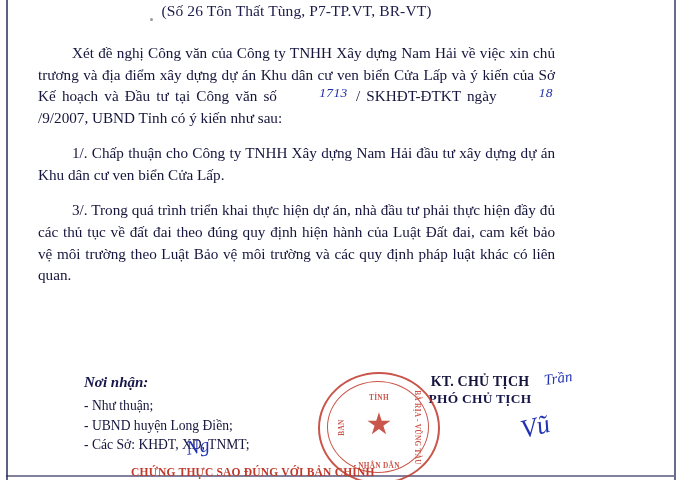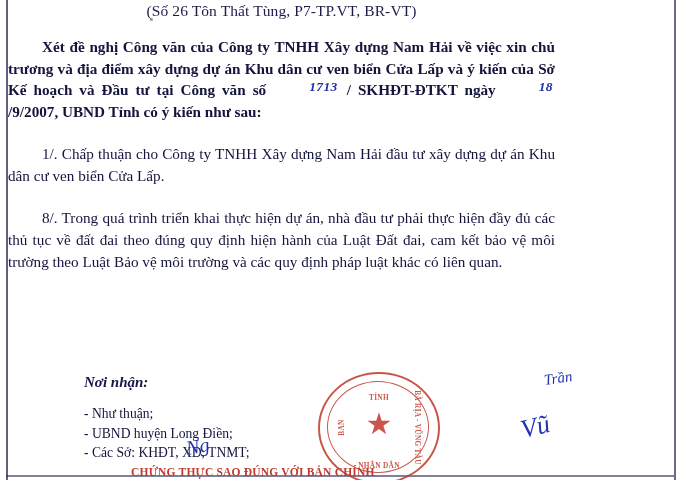--- a/index.html
+++ b/index.html
@@ -47,44 +47,43 @@
     width: 668px;
     height: 2px;
     background: #2b2b5a;
     opacity: .6;
   }
   .content {
     position: absolute;
     left: 0; top: 0;
     width: 589px;
     height: 480px;
-    padding: 0 34px 0 8px;
+    padding: 0 34px 0 38px;
     box-sizing: border-box;
   }
   .header-line {
     text-align: center;
     font-size: 15.5px;
     letter-spacing: .1px;
     margin-top: 2px;
     color: #1b1b4a;
   }
   .body-text {
     font-size: 15.2px;
     line-height: 1.42;
     text-align: justify;
     color: #14143c;
     margin: 0;
   }
   .para {
-    margin-top: 21px;
+    margin-top: 14px;
     text-indent: 34px;
   }
   .para.first {
-    margin-top: 16px;
-    font-weight: bold;
+    margin-top: 22px;
   }
   .hand {
     font-family: "Liberation Serif", serif;
     color: #2030a8;
     font-style: italic;
     font-size: 13.5px;
     letter-spacing: .4px;
     position: relative;
     top: -4px;
     padding: 0 2px;
@@ -107,21 +106,21 @@
     position: absolute;
     left: 58px;
     top: 0;
     width: 260px;
   }
   .recv-title {
     font-size: 15px;
     font-weight: bold;
     font-style: italic;
     color: #16164a;
-    margin-bottom: 13px;
+    margin-bottom: 5px;
   }
   .recv-item {
     font-size: 13.6px;
     line-height: 1.45;
     color: #14143c;
   }
   .sig-right {
     position: absolute;
     right: 46px;
     top: 0;
@@ -261,33 +260,37 @@
     <div class="header-line">(Số 26 Tôn Thất Tùng, P7-TP.VT, BR-VT)</div>
 
     <p class="body-text para first">
       <span>Xét đề nghị Công văn của Công ty TNHH Xây dựng Nam Hải về việc xin chủ trương và địa điểm xây dựng dự án Khu dân cư ven biển Cửa Lấp và ý kiến của Sở Kế hoạch và Đầu tư tại Công văn số </span><span class="hand blanknum">1713</span><span> / SKHĐT-ĐTKT ngày </span><span class="hand blanknum">18</span><span>/9/2007, UBND Tỉnh có ý kiến như sau:</span>
     </p>
 
     <p class="body-text para">1/. Chấp thuận cho Công ty TNHH Xây dựng Nam Hải đầu tư xây dựng dự án Khu dân cư ven biển Cửa Lấp.</p>
 
 
 
-    <p class="body-text para">8/. Trong quá trình triển khai thực hiện dự án, nhà đầu tư phải thực hiện đầy đủ các thủ tục về đất đai theo đúng quy định hiện hành của Luật Đất đai, cam kết bảo vệ môi trường theo Luật Bảo vệ môi trường và các quy định pháp luật khác có liên quan.</p>
+    <p class="body-text para">3/. Trong quá trình triển khai thực hiện dự án, nhà đầu tư phải thực hiện đầy đủ các thủ tục về đất đai theo đúng quy định hiện hành của Luật Đất đai, cam kết bảo vệ môi trường theo Luật Bảo vệ môi trường và các quy định pháp luật khác có liên quan.</p>
 
   </div>
 
   <div class="sig-area">
 
     <div class="recv">
       <div class="recv-title">Nơi nhận:</div>
       <div class="recv-item">- Như thuận;</div>
       <div class="recv-item">- UBND huyện Long Điền;</div>
       <div class="recv-item">- Các Sở: KHĐT, XD, TNMT;</div>
     </div>
 
+    <div class="sig-right">
+      <div class="kt">KT. CHỦ TỊCH</div>
+      <div class="pho">PHÓ CHỦ TỊCH</div>
+    </div>
 
     <div class="sign-scribble">Trần</div>
     <div class="sign-scribble2">Vũ</div>
   </div>
 
   <div class="seal">
     <div class="seal-inner"></div>
     <div class="seal-text top">TỈNH</div>
     <div class="seal-text bottom">NHÂN DÂN</div>
     <div class="seal-text left">BAN</div>

